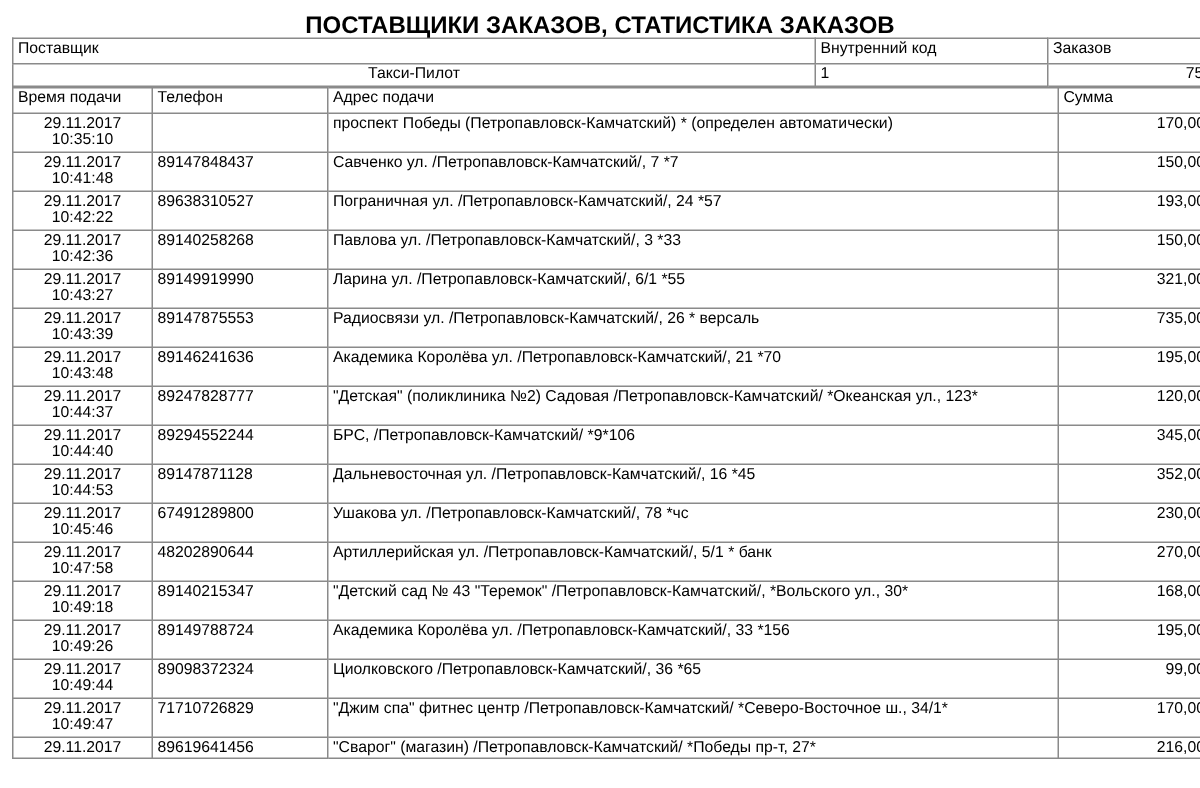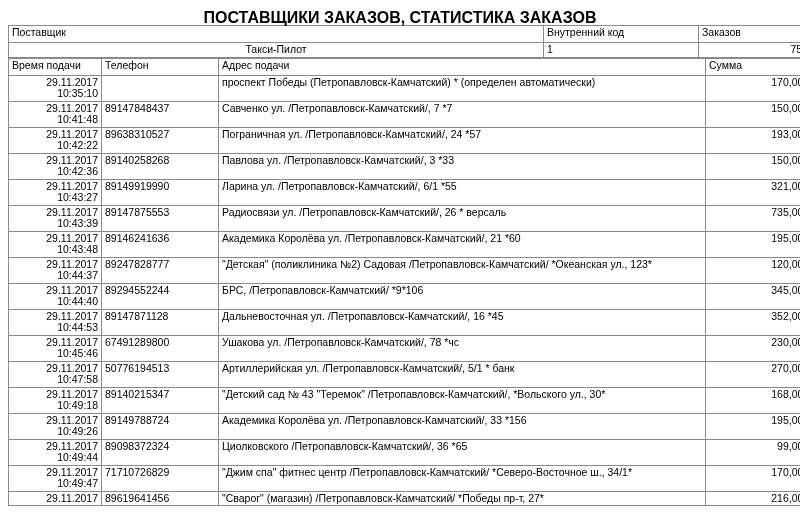--- a/index.html
+++ b/index.html
@@ -58,21 +58,21 @@
   .right { text-align: right; }
   .left { text-align: left; }
   .col-time { width: 86px; }
   .col-phone { width: 110px; }
   .col-addr { width: 480px; }
   .col-sum { width: 106px; }
   .col-sup { width: 528px; }
   .col-code { width: 148px; }
   .col-orders { width: 106px; }
   .two-line {
-    text-align: right;
+    text-align: center;
     line-height: 11.5px;
   }
   .nowrap { white-space: nowrap; }
 </style>
 </head>
 <body>
 
 <div class="page">
 
   <div class="report-title">ПОСТАВЩИКИ ЗАКАЗОВ, СТАТИСТИКА ЗАКАЗОВ</div>
@@ -155,21 +155,21 @@
           <td class="left col-phone">89147875553</td>
           <td class="left col-addr">Радиосвязи ул. /Петропавловск-Камчатский/, 26 * версаль</td>
           <td class="right col-sum nowrap">735,00 р.</td>
         </tr>
         <tr>
           <td class="two-line col-time nowrap">
             <div>29.11.2017</div>
             <div>10:43:48</div>
           </td>
           <td class="left col-phone">89146241636</td>
-          <td class="left col-addr">Академика Королёва ул. /Петропавловск-Камчатский/, 21 *60</td>
+          <td class="left col-addr">Академика Королёва ул. /Петропавловск-Камчатский/, 21 *70</td>
           <td class="right col-sum nowrap">195,00 р.</td>
         </tr>
         <tr>
           <td class="two-line col-time nowrap">
             <div>29.11.2017</div>
             <div>10:44:37</div>
           </td>
           <td class="left col-phone">89247828777</td>
           <td class="left col-addr">"Детская" (поликлиника №2) Садовая /Петропавловск-Камчатский/ *Океанская ул., 123*</td>
           <td class="right col-sum nowrap">120,00 р.</td>
@@ -199,21 +199,21 @@
           </td>
           <td class="left col-phone">67491289800</td>
           <td class="left col-addr">Ушакова ул. /Петропавловск-Камчатский/, 78 *чс</td>
           <td class="right col-sum nowrap">230,00 р.</td>
         </tr>
         <tr>
           <td class="two-line col-time nowrap">
             <div>29.11.2017</div>
             <div>10:47:58</div>
           </td>
-          <td class="left col-phone">50776194513</td>
+          <td class="left col-phone">48202890644</td>
           <td class="left col-addr">Артиллерийская ул. /Петропавловск-Камчатский/, 5/1 * банк</td>
           <td class="right col-sum nowrap">270,00 р.</td>
         </tr>
         <tr>
           <td class="two-line col-time nowrap">
             <div>29.11.2017</div>
             <div>10:49:18</div>
           </td>
           <td class="left col-phone">89140215347</td>
           <td class="left col-addr">"Детский сад № 43 "Теремок" /Петропавловск-Камчатский/, *Вольского ул., 30*</td>

